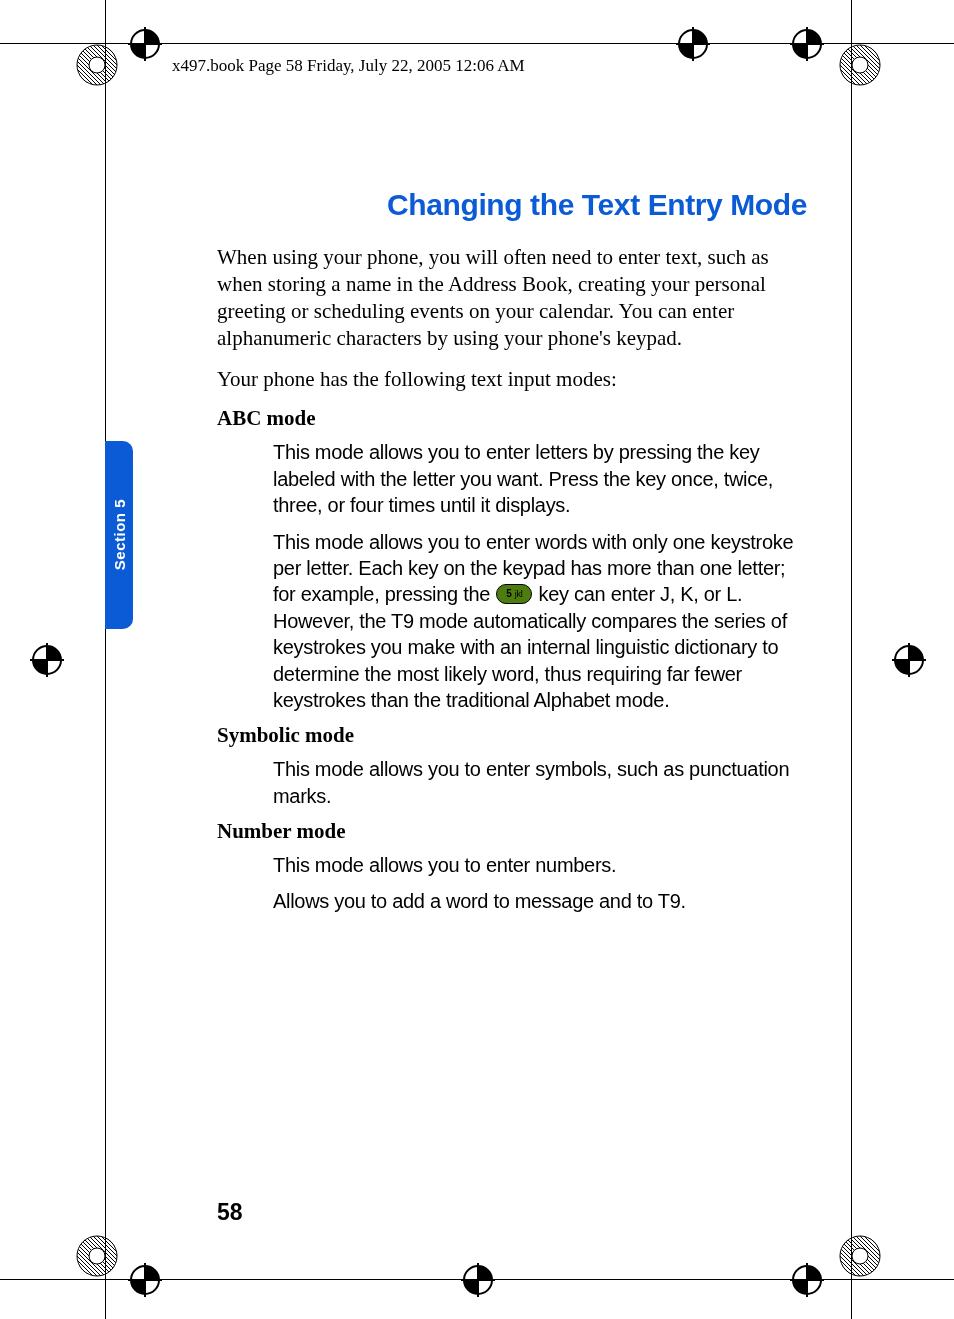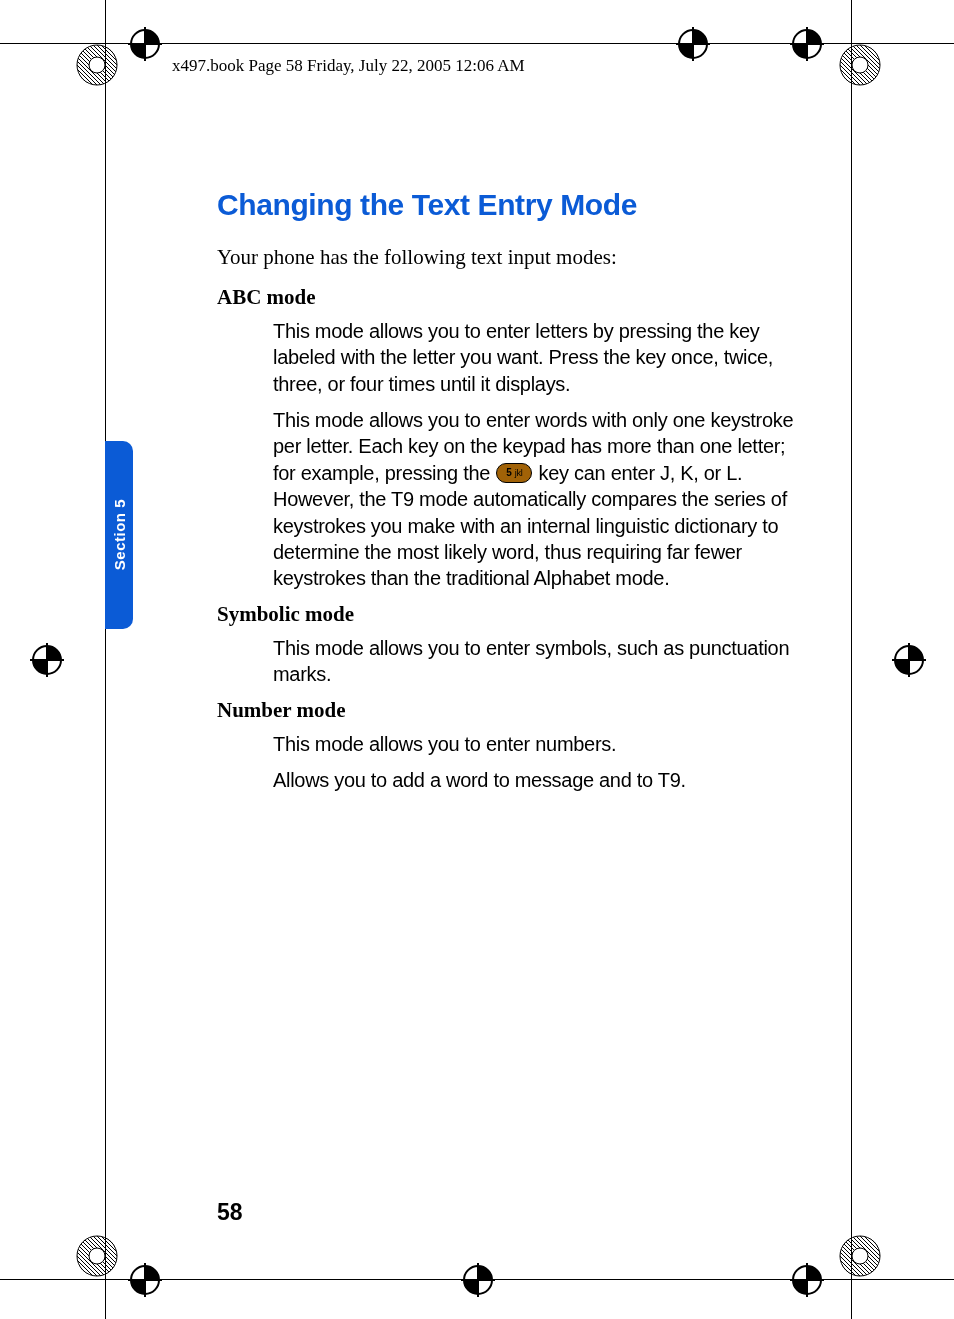--- a/index.html
+++ b/index.html
@@ -68,20 +68,21 @@
     left: 217px;
     top: 188px;
     width: 590px;
   }
   .title {
     color: #0b5bd6;
     font-weight: bold;
     font-size: 30px;
     margin-bottom: 22px;
     letter-spacing: -0.4px;
+    text-align: right;
   }
   .para {
     font-size: 21px;
     line-height: 1.28;
     margin-bottom: 14px;
   }
   .mode-head {
     font-weight: bold;
     font-size: 21px;
     margin-top: 10px;
@@ -102,21 +103,21 @@
     border: 1.5px solid #000;
     border-radius: 10px;
     vertical-align: middle;
     position: relative;
     top: -2px;
     margin: 0 1px;
     font-size: 9px;
     line-height: 17px;
     text-align: center;
     font-family: Arial, sans-serif;
-    background: #a16207;
+    background: #4d7c0f;
   }
   .keyicon b { font-size: 10px; margin-right: 1px; }
 
   .page-num {
     position: absolute;
     left: 217px;
     top: 1199px;
     font-weight: bold;
     font-size: 23px;
   }
@@ -210,20 +211,21 @@
 
 <div class="prepress-header">x497.book  Page 58  Friday, July 22, 2005  12:06 AM</div>
 
 <div class="side-tab">
   <span class="sans">Section 5</span>
 </div>
 
 <div class="content">
   <div class="title condensed">Changing the Text Entry Mode</div>
 
+  <div class="para">When using your phone, you will often need to enter text, such as when storing a name in the Address Book, creating your personal greeting or scheduling events on your calendar. You can enter alphanumeric characters by using your phone's keypad.</div>
   <div class="para">Your phone has the following text input modes:</div>
 
   <div class="mode-head">ABC mode</div>
   <div class="mode-body condensed">This mode allows you to enter letters by pressing the key labeled with the letter you want. Press the key once, twice, three, or four times until it displays.</div>
 
   <div class="mode-body condensed">
     <span>This mode allows you to enter words with only one keystroke per letter. Each key on the keypad has more than one letter; for example, pressing the</span>
     <span class="keyicon"><b>5</b> jkl</span>
     <span>key can enter J, K, or L. However, the T9 mode automatically compares the series of keystrokes you make with an internal linguistic dictionary to determine the most likely word, thus requiring far fewer keystrokes than the traditional Alphabet mode.</span>
   </div>

